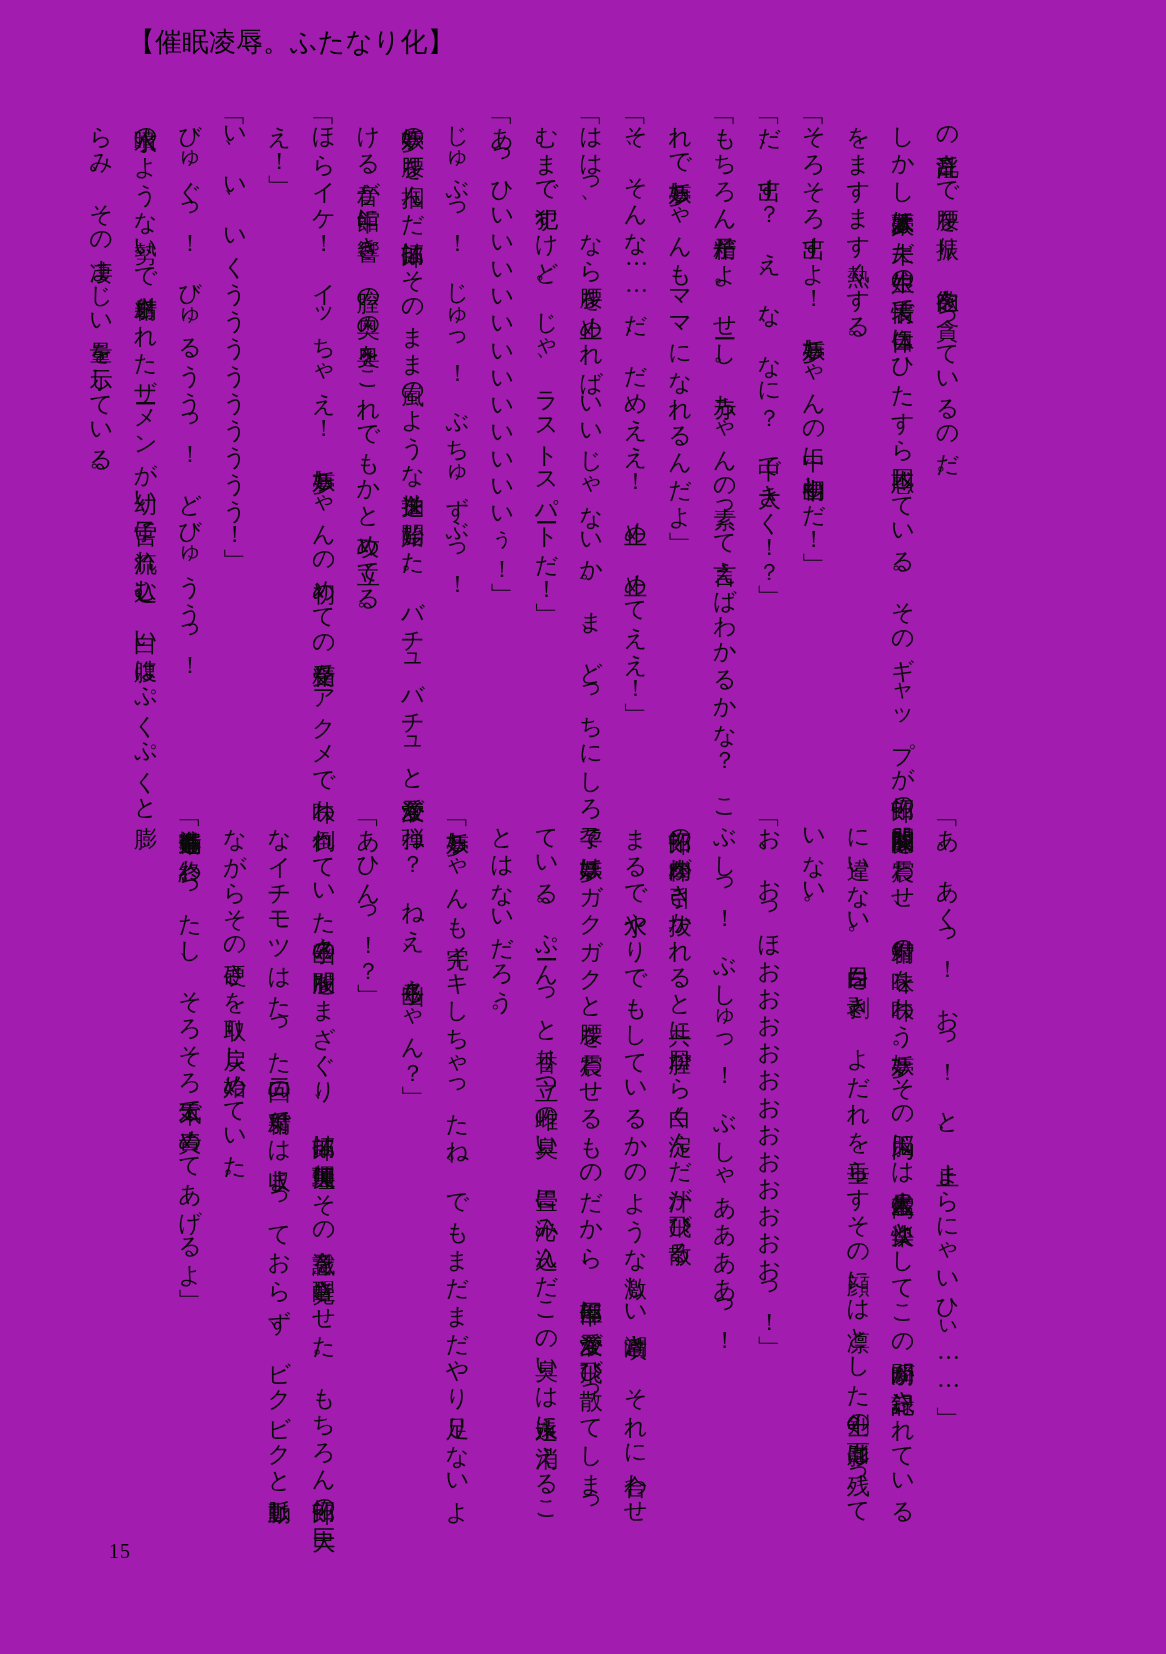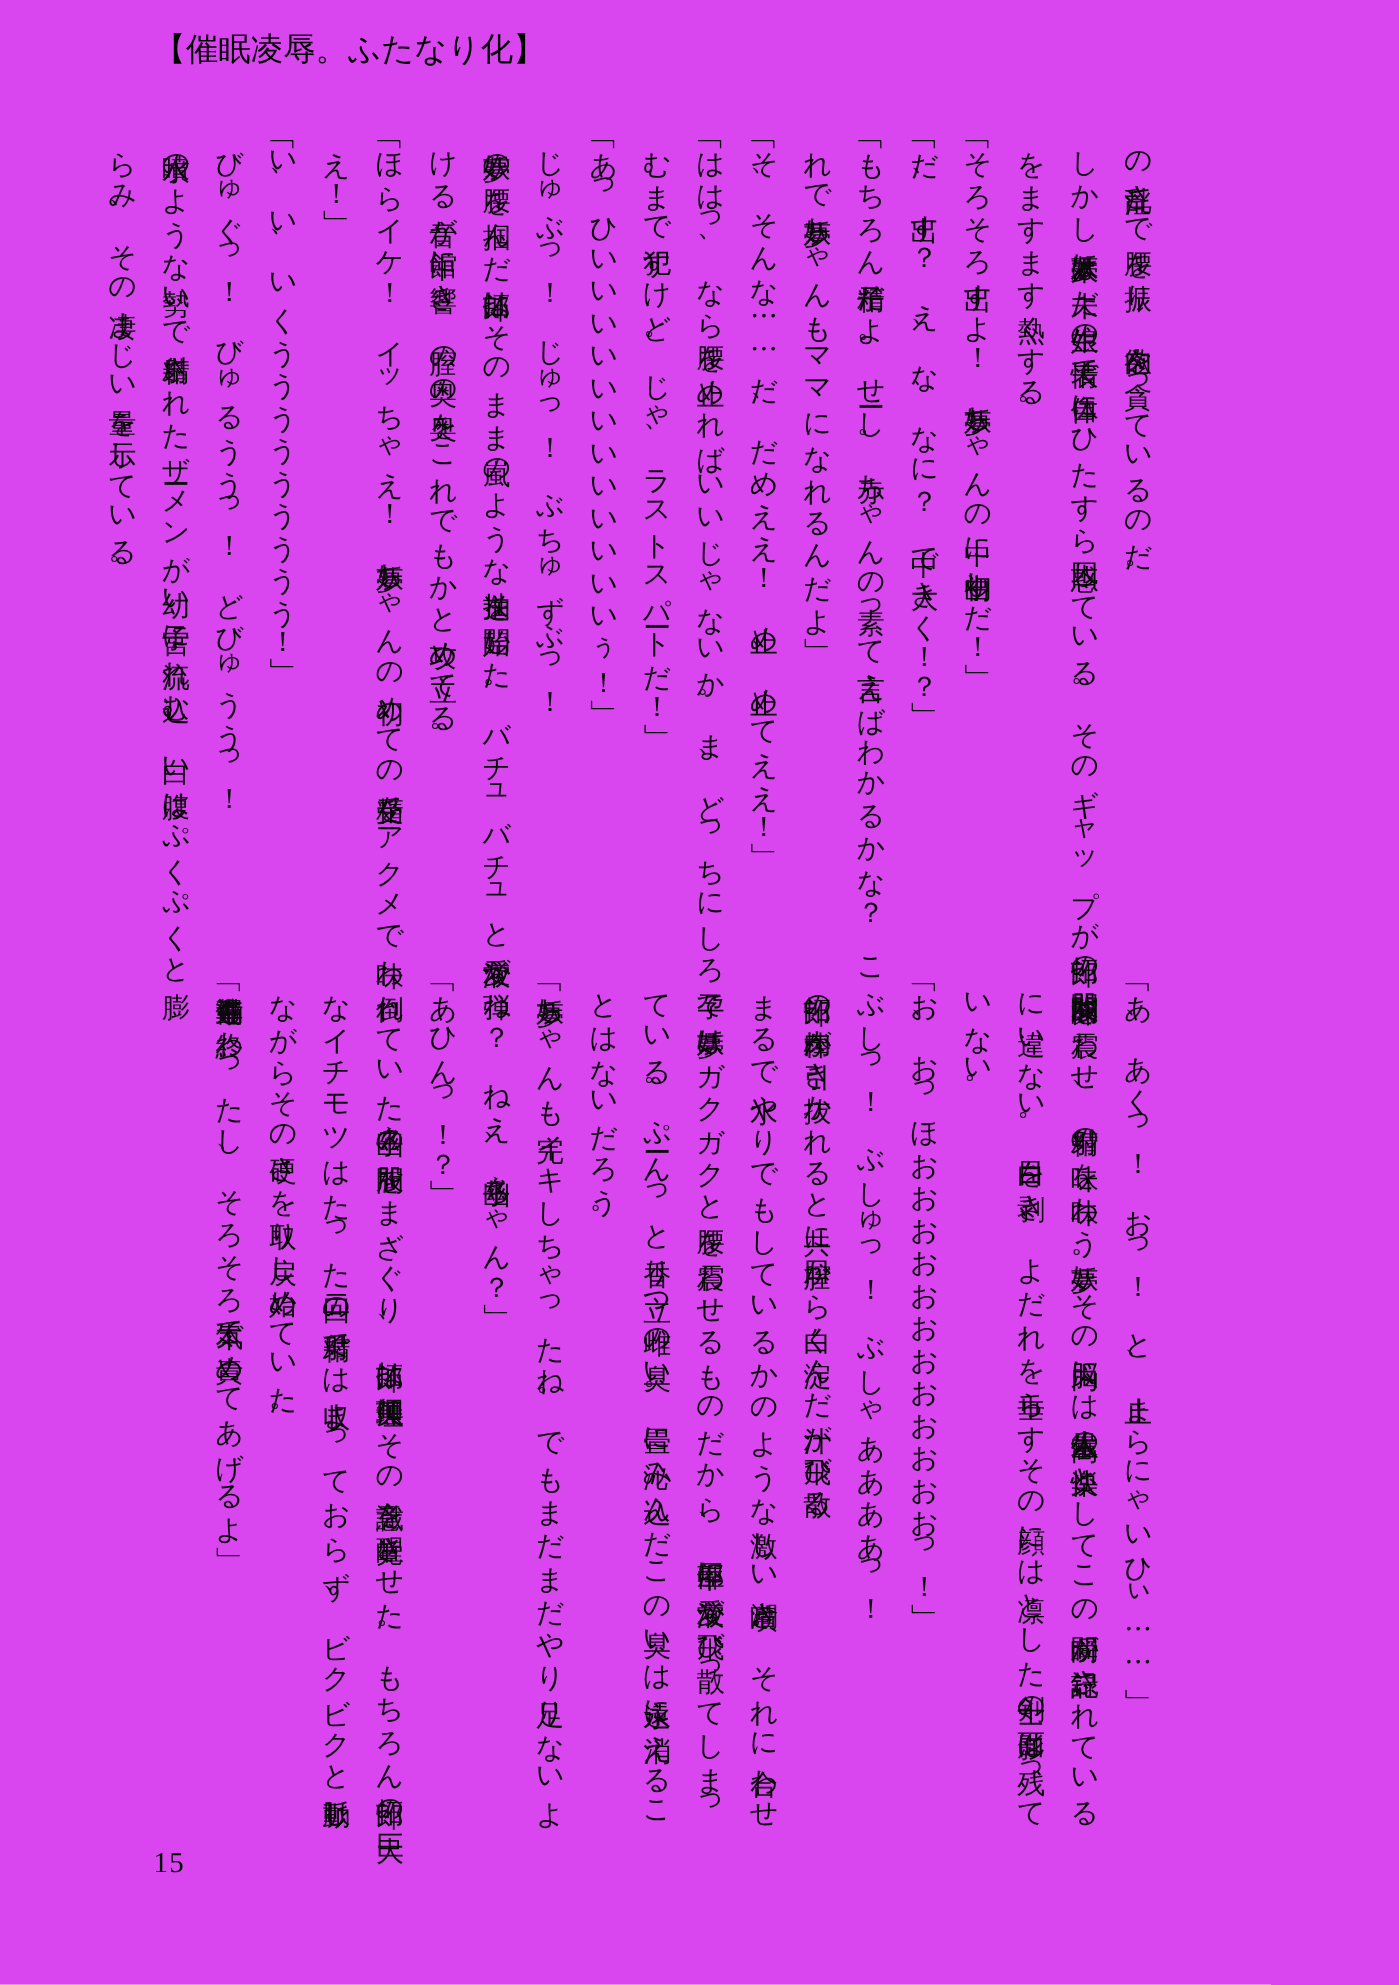--- a/index.html
+++ b/index.html
@@ -10,21 +10,21 @@
   }
   body {
     font-family: "Liberation Serif", "DejaVu Serif", serif;
     color: #000000;
   }
 
   #page {
     position: relative;
     width: 1166px;
     height: 1654px;
-    background: #d946ef;
+    background: #a21caf;
     overflow: hidden;
     box-sizing: border-box;
   }
 
   
   .header-title {
     position: absolute;
     left: 128px;
     top: 28px;
     font-size: 27px;
@@ -65,23 +65,23 @@
 
   .vblock p {
     margin: 0;
     padding: 0;
     text-indent: 0;
   }
 
   
   .page-number {
     position: absolute;
-    left: 128px;
+    left: 109px;
     top: 1540px;
-    font-size: 24px;
+    font-size: 20px;
     font-family: "Liberation Serif", "DejaVu Serif", serif;
     letter-spacing: 1px;
   }
 </style>
 </head>
 <body>
 
 <div id="page">
 
   <div class="header-title">【催眠凌辱。ふたなり化】</div>

